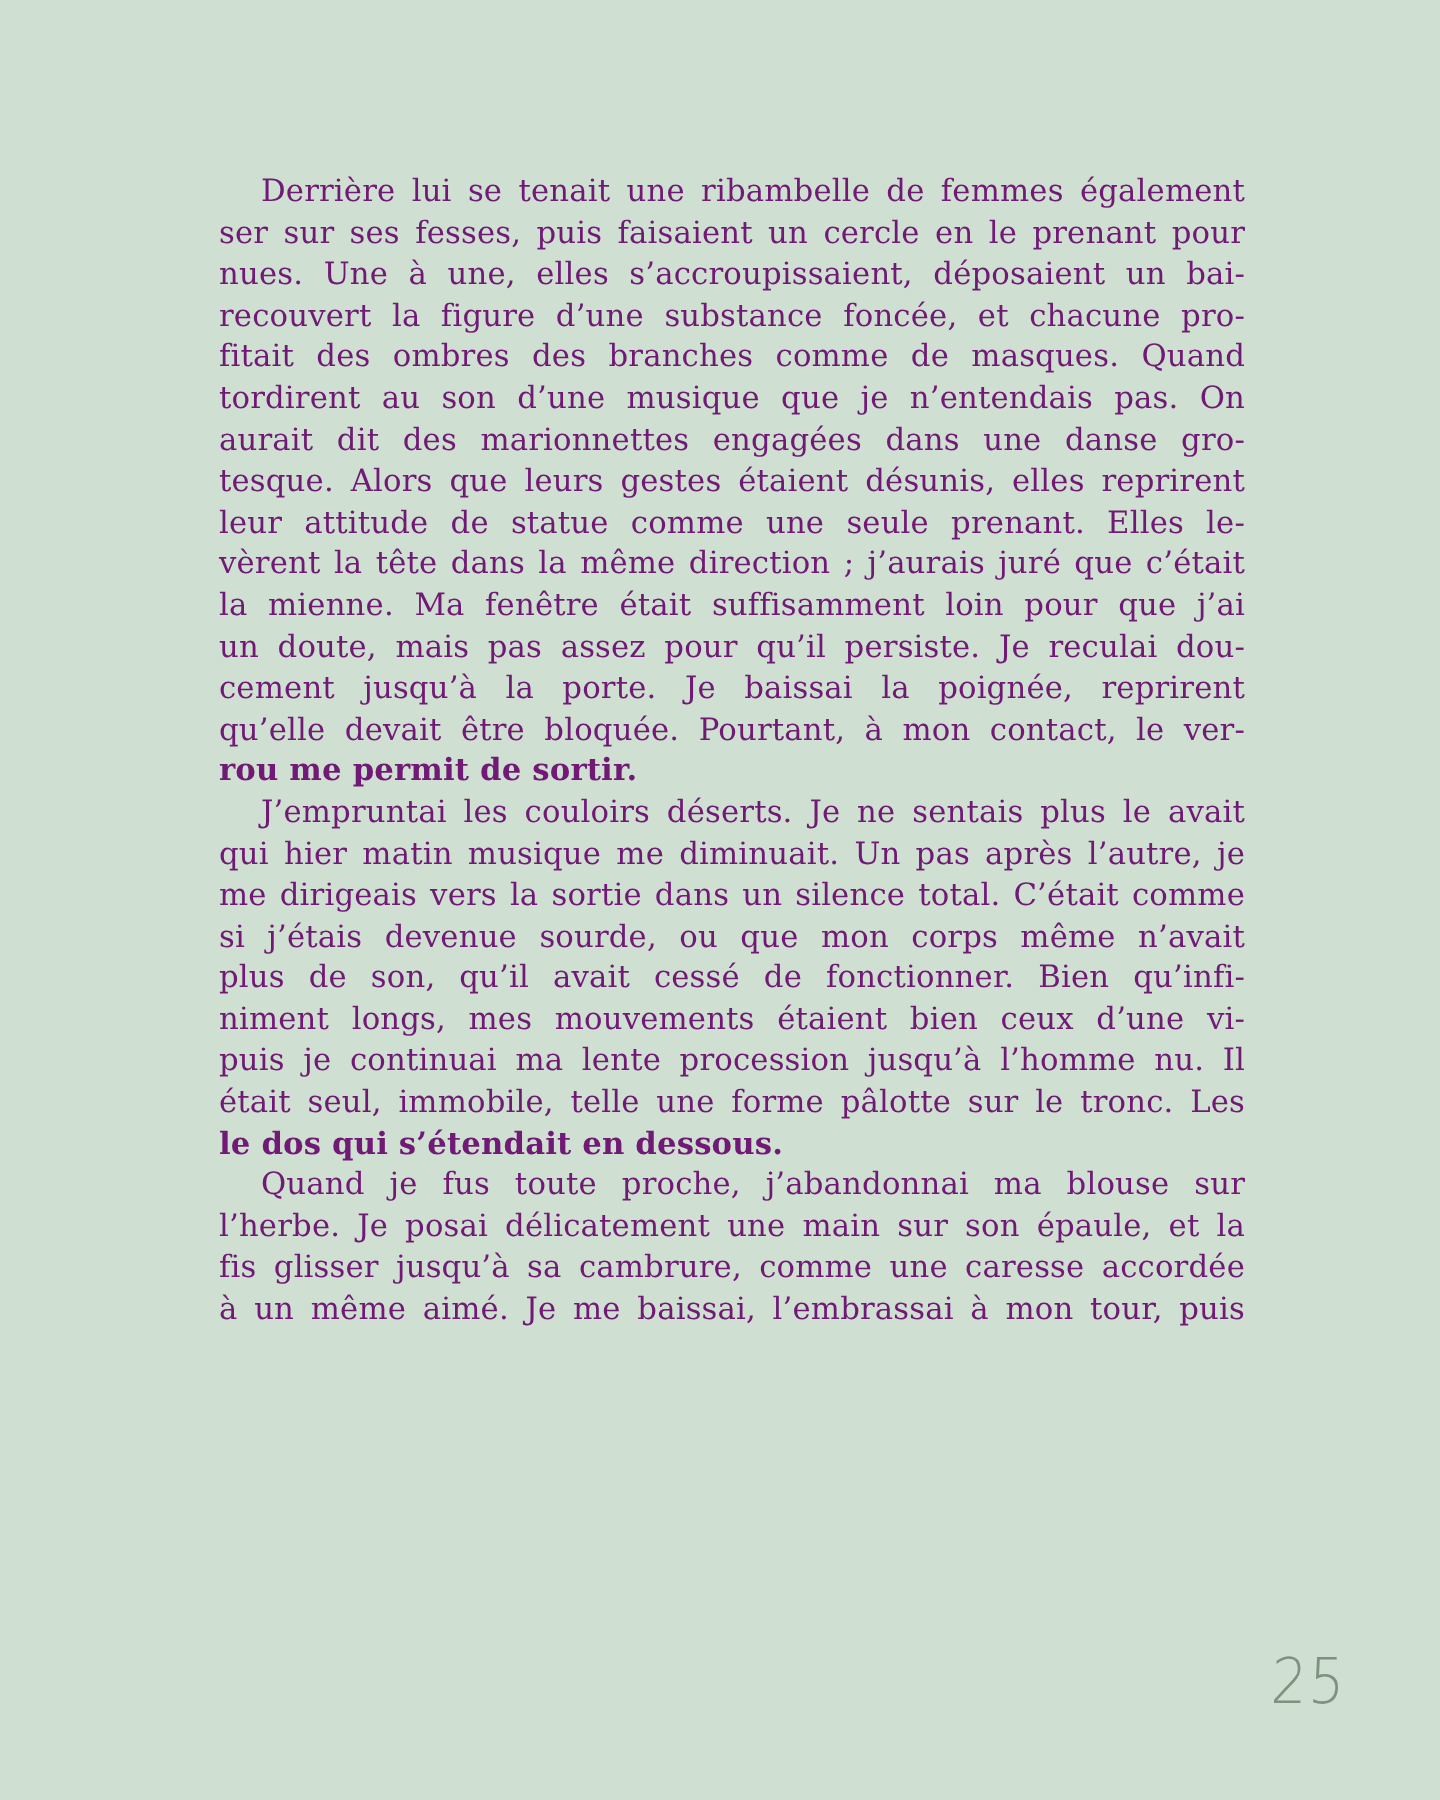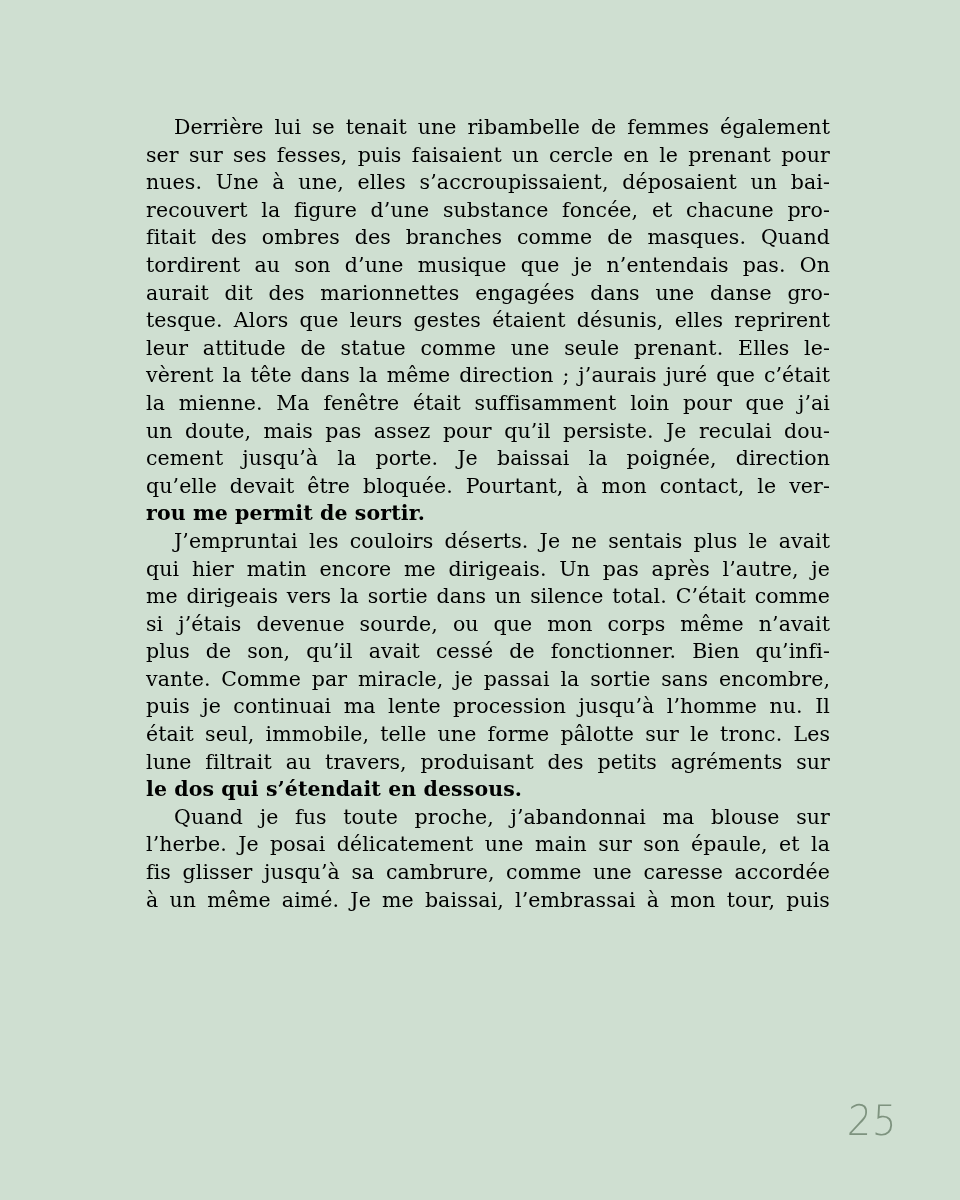--- a/index.html
+++ b/index.html
@@ -16,21 +16,21 @@
   }
   .page {
     position: absolute;
     inset: 0;
   }
   .text-block {
     position: absolute;
     left: 146px;
     top: 114px;
     width: 684px;
-    color: #000000;
+    color: #701a75;
   }
   .line {
     font-size: 20.5px;
     line-height: 27.6px;
     white-space: nowrap;
     text-align: justify;
     text-align-last: justify;
     text-justify: inter-word;
     letter-spacing: 0.1px;
   }
@@ -65,32 +65,31 @@
     <div class="line">nues. Une à une, elles s’accroupissaient, déposaient un bai-</div>
     <div class="line">recouvert la figure d’une substance foncée, et chacune pro-</div>
     <div class="line">fitait des ombres des branches comme de masques. Quand</div>
     <div class="line">tordirent au son d’une musique que je n’entendais pas. On</div>
     <div class="line">aurait dit des marionnettes engagées dans une danse gro-</div>
     <div class="line">tesque. Alors que leurs gestes étaient désunis, elles reprirent</div>
     <div class="line">leur attitude de statue comme une seule prenant. Elles le-</div>
     <div class="line">vèrent la tête dans la même direction ; j’aurais juré que c’était</div>
     <div class="line">la mienne. Ma fenêtre était suffisamment loin pour que j’ai</div>
     <div class="line">un doute, mais pas assez pour qu’il persiste. Je reculai dou-</div>
-    <div class="line">cement jusqu’à la porte. Je baissai la poignée, direction</div>
+    <div class="line">cement jusqu’à la porte. Je baissai la poignée, reprirent</div>
     <div class="line">qu’elle devait être bloquée. Pourtant, à mon contact, le ver-</div>
     <div class="line para-end">rou me permit de sortir.</div>
     <div class="line indent">J’empruntai les couloirs déserts. Je ne sentais plus le avait</div>
-    <div class="line">qui hier matin encore me dirigeais. Un pas après l’autre, je</div>
+    <div class="line">qui hier matin musique me diminuait. Un pas après l’autre, je</div>
     <div class="line">me dirigeais vers la sortie dans un silence total. C’était comme</div>
     <div class="line">si j’étais devenue sourde, ou que mon corps même n’avait</div>
     <div class="line">plus de son, qu’il avait cessé de fonctionner. Bien qu’infi-</div>
-    <div class="line">vante. Comme par miracle, je passai la sortie sans encombre,</div>
+    <div class="line">niment longs, mes mouvements étaient bien ceux d’une vi-</div>
     <div class="line">puis je continuai ma lente procession jusqu’à l’homme nu. Il</div>
     <div class="line">était seul, immobile, telle une forme pâlotte sur le tronc. Les</div>
-    <div class="line">lune filtrait au travers, produisant des petits agréments sur</div>
     <div class="line para-end">le dos qui s’étendait en dessous.</div>
     <div class="line indent">Quand je fus toute proche, j’abandonnai ma blouse sur</div>
     <div class="line">l’herbe. Je posai délicatement une main sur son épaule, et la</div>
     <div class="line">fis glisser jusqu’à sa cambrure, comme une caresse accordée</div>
     <div class="line">à un même aimé. Je me baissai, l’embrassai à mon tour, puis</div>
   </div>
   <div class="page-number">25</div>
 </div>
 
 </body></html>

